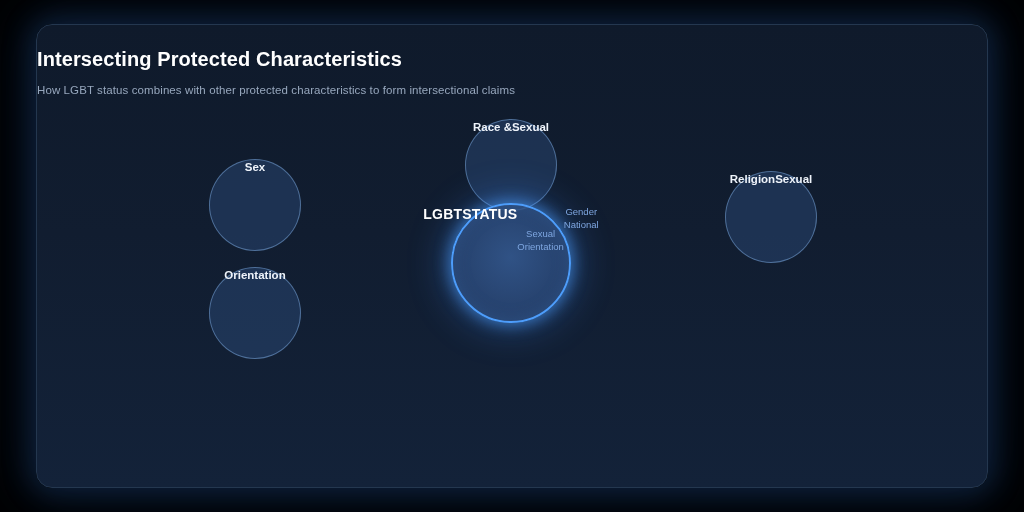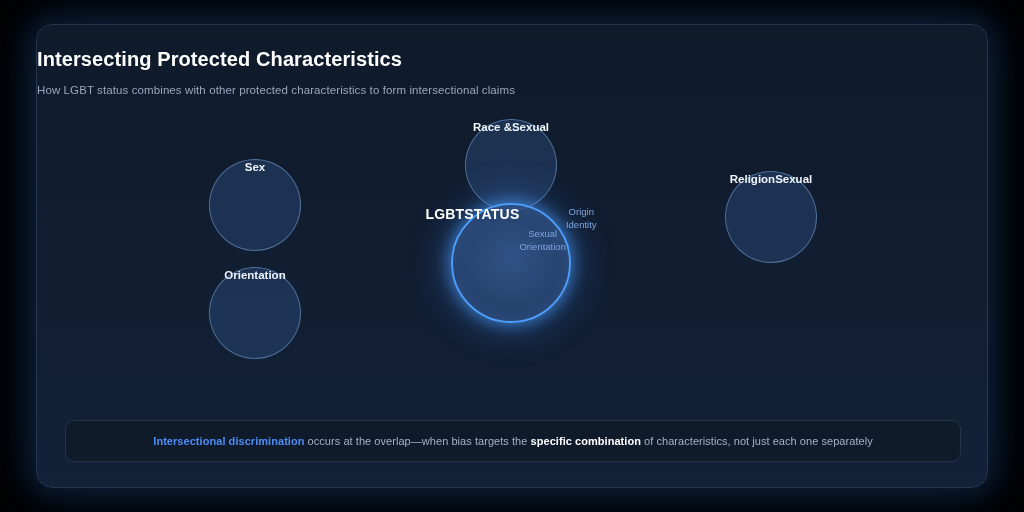--- a/index.html
+++ b/index.html
@@ -202,23 +202,20 @@
       <div class="circle sat" id="c-nat">
         <div class="lbl">Religion</div>
         <div class="lbl">Sexual</div>
       </div>
 
 
       <div class="circle" id="c-center">
         <div class="main">LGBT</div>
         <div class="main">STATUS</div>
         <div class="sub2">Sexual Orientation</div>
-        <div class="sub2" style="margin-top:0">Origin Identity</div>
+        <div class="sub2" style="margin-top:0">Gender National</div>
       </div>
 
     </div>
 
-    <div id="note">
-      <div class="txt"><span class="accent">Intersectional discrimination</span><span> occurs at the overlap—when bias targets the </span><span class="strong">specific combination</span><span> of characteristics, not just each one separately</span></div>
-    </div>
 
   </div>
 </div>
 
 </body></html>

